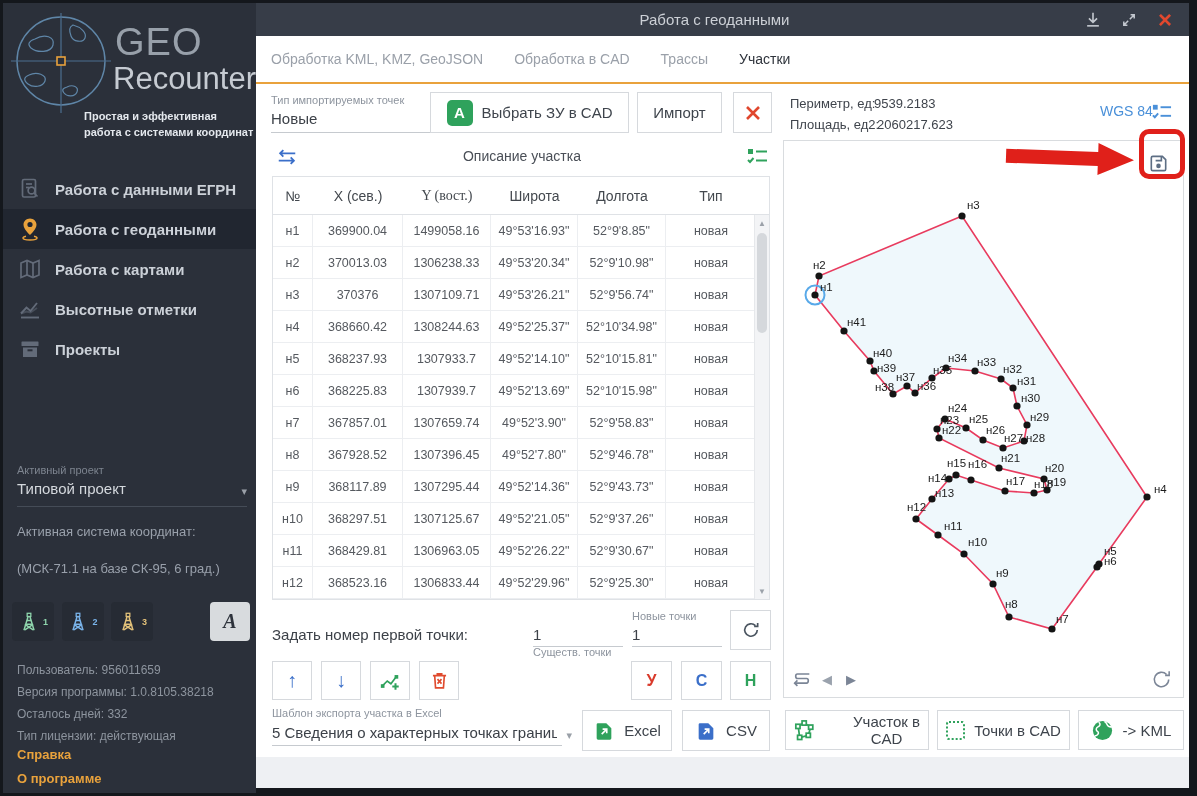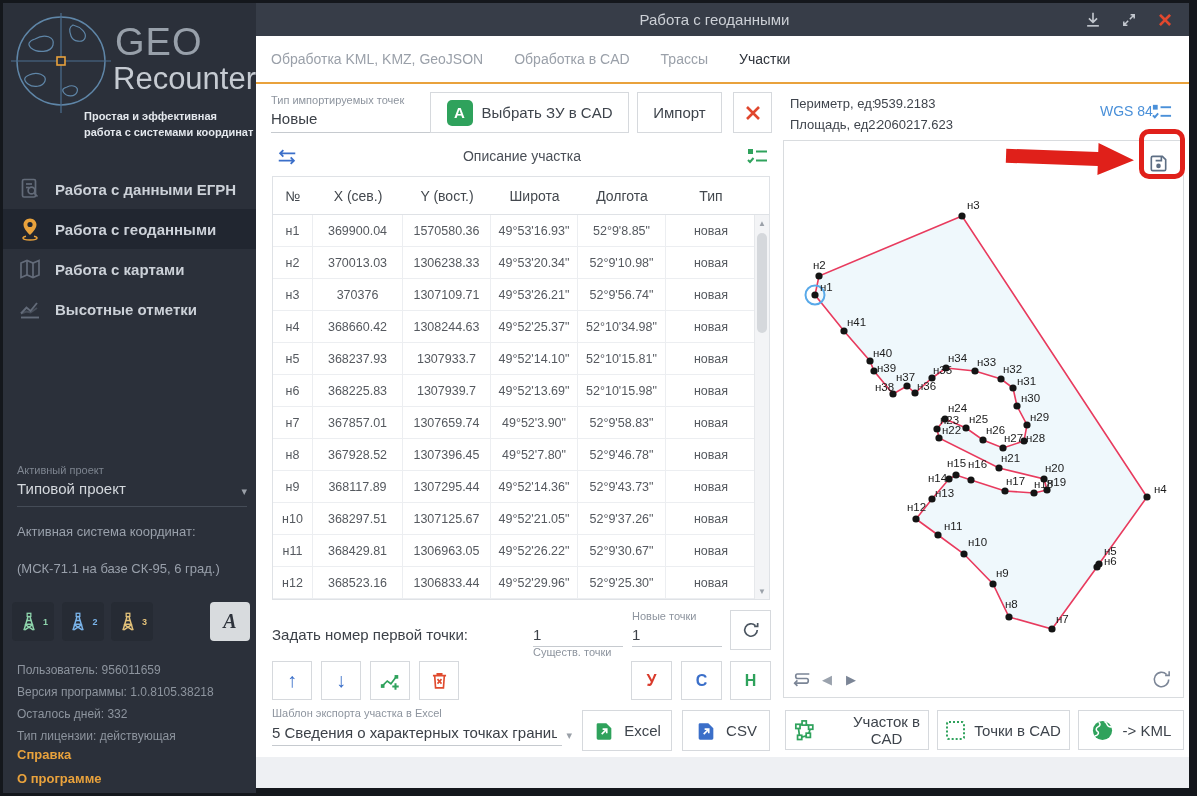--- a/index.html
+++ b/index.html
@@ -139,20 +139,28 @@
           <span class="nlabel">Работа с картами</span>
         </div>
         <div class="nav-item">
           <span class="nicon"><svg width="24" height="24" viewBox="0 0 24 24" fill="none" stroke="currentColor" stroke-width="1.9">
               <path d="M3 16.5l5.5-6 4 3.5 6.5-8"></path>
               <path d="M3 20.5h18"></path>
               <path d="M3 16.5l5.5-2 4 1 6.5-4.5" opacity="0.5"></path>
             </svg></span>
           <span class="nlabel">Высотные отметки</span>
         </div>
+        <div class="nav-item">
+          <span class="nicon"><svg width="24" height="24" viewBox="0 0 24 24" fill="currentColor">
+              <rect x="3.5" y="4.5" width="17" height="4.5" rx="0.6"></rect>
+              <path d="M5 10.5h14V20H5z"></path>
+              <rect x="9.5" y="12.3" width="5" height="2" fill="#2b303a"></rect>
+            </svg></span>
+          <span class="nlabel">Проекты</span>
+        </div>
       </nav>
 
     <div class="abs side-label" style="left:14px;top:461px;">Активный проект</div>
     <div class="abs" style="left:14px;top:477px;width:230px;cursor:pointer;">
       <span class="side-value">Типовой проект</span>
       <span class="chev" style="position:absolute;right:0;top:5px;">▾</span>
     </div>
     <div id="proj-underline"></div>
 
     <div class="abs cs-text" style="left:14px;top:520px;">Активная система координат:</div>
@@ -260,30 +268,30 @@
         <line x1="10" y1="4" x2="21" y2="4"></line>
       <path d="M2 12.5l2 2 3.5-4"></path>
         <line x1="10" y1="13" x2="21" y2="13"></line>
     </svg>
   </div>
 
   <div id="points-table">
     <div class="t-head" id="t-head">
         <div class="hc" style="width: 40px;">№</div>
         <div class="hc" style="width: 90px;">X (сев.)</div>
-        <div class="hc" style="width: 88px;">Y (вост.)</div>
+        <div class="hc" style="width: 88px; font-family: Liberation Serif, serif;">Y (вост.)</div>
         <div class="hc" style="width: 87px;">Широта</div>
         <div class="hc" style="width: 88px;">Долгота</div>
         <div class="hc" style="width: 90px;">Тип</div>
       </div>
     <div id="t-body">
         <div class="t-row">
           <div class="tc" style="width: 40px;">н1</div>
           <div class="tc" style="width: 90px;">369900.04</div>
-          <div class="tc" style="width: 88px;">1570580.36</div>
+          <div class="tc" style="width: 88px;">1499058.16</div>
           <div class="tc" style="width: 87px;">49°53'16.93"</div>
           <div class="tc" style="width: 88px;">52°9'8.85"</div>
           <div class="tc" style="width: 90px;">новая</div>
         </div>
         <div class="t-row">
           <div class="tc" style="width: 40px;">н2</div>
           <div class="tc" style="width: 90px;">370013.03</div>
           <div class="tc" style="width: 88px;">1306238.33</div>
           <div class="tc" style="width: 87px;">49°53'20.34"</div>
           <div class="tc" style="width: 88px;">52°9'10.98"</div>

